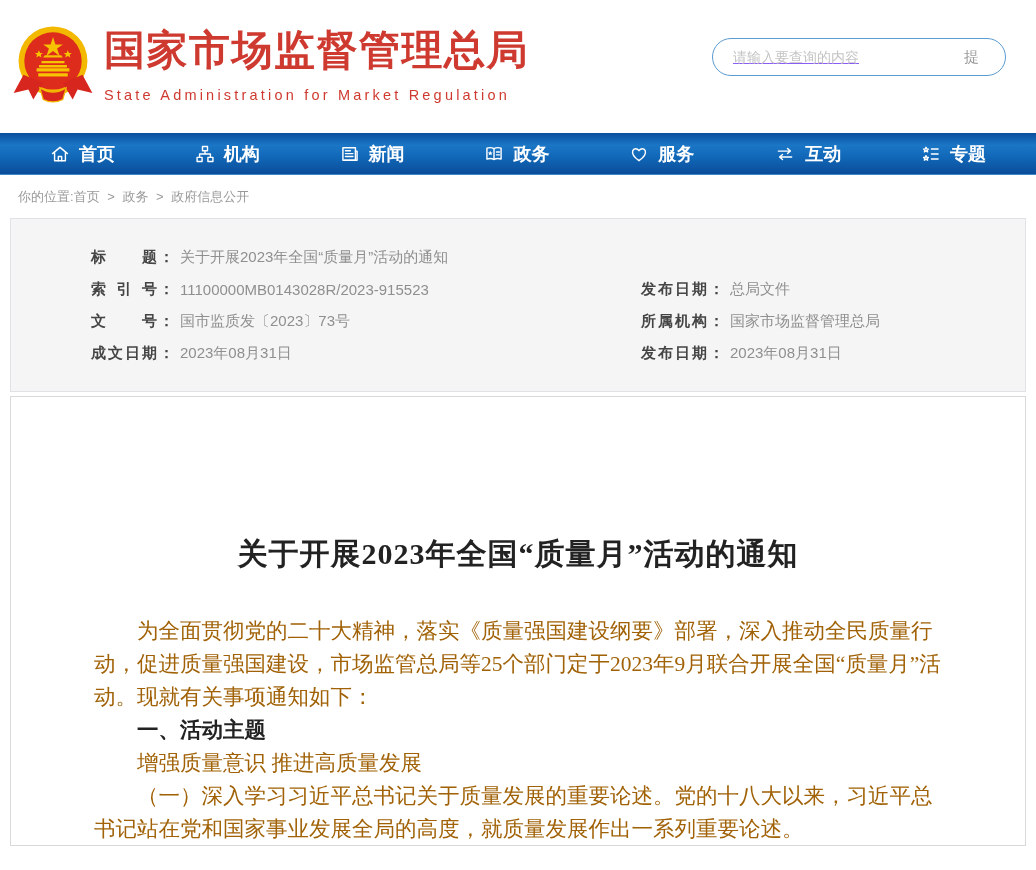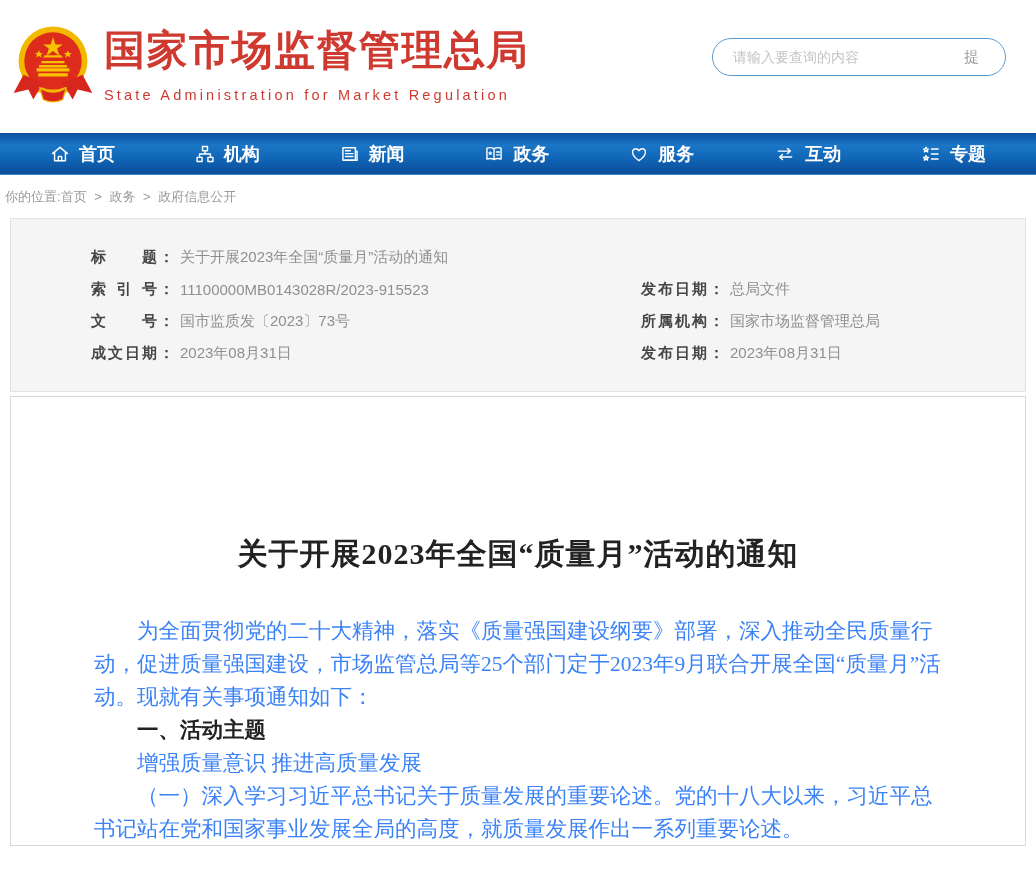--- a/index.html
+++ b/index.html
@@ -8,56 +8,56 @@
 
   
   .header { position:relative; height:133px; background:#fff; }
   .emblem { position:absolute; left:12px; top:22px; width:82px; height:86px; cursor:pointer; }
   .brand { position:absolute; left:104px; top:26px; }
   .brand-cn { font-size:41px; font-weight:700; color:#cf3a30; letter-spacing:1.5px; line-height:1.2; }
   .brand-en { margin-top:12px; font-size:14.5px; color:#cf3a30; letter-spacing:3.2px; }
   .search-pill { position:absolute; right:30px; top:38px; width:294px; height:38px;
     border:1px solid #5b9bd0; border-radius:19px; background:#fff; display:flex; align-items:center; }
   .search-input { flex:1; height:20px; border:none; outline:none; background:transparent;
-    padding:0 8px 0 20px; font-size:14px; color:#ef4444; }
+    padding:0 8px 0 20px; font-size:14px; color:#8b5cf6;text-decoration:underline; }
   .search-input::placeholder { color:#c4c4c4; }
   .search-btn { border:none; background:transparent; color:#9a9a9a; font-size:15px;
     padding:0 26px 0 4px; cursor:pointer; }
 
   
   .navbar { height:42px; background:linear-gradient(180deg,#0a4f9e 0%,#1b76c6 30%,#1167b7 60%,#0a4c9a 100%);
     display:flex; align-items:center; justify-content:space-around; padding:0 10px;
     border-bottom:1px solid #3f86c9; }
   .nav-item { display:flex; align-items:center; gap:9px; color:#fff; font-size:18px;
     font-weight:700; cursor:pointer; padding:0 6px; white-space:nowrap; }
   .nav-item svg { display:block; }
 
   
-  .breadcrumb { margin:13px 0 0 5px; font-size:13px; color:#9a9a9a; }
+  .breadcrumb { margin:13px 0 0 18px; font-size:13px; color:#9a9a9a; }
   .breadcrumb .crumb { color:#9a9a9a; cursor:pointer; }
   .breadcrumb .sep { margin:0 4px; }
 
   
   .meta-box { margin:12px 10px 0 10px; background:#f5f5f6; border:1px solid #e2e2e6;
     padding:22px 20px 22px 80px; }
   .meta-row { display:flex; height:32px; align-items:center; }
   .meta-cell { display:flex; align-items:center; font-size:15px; }
   .meta-cell.left { width:550px; }
   .meta-label { display:inline-block; width:66px; color:#454545; font-weight:700;
     text-align:justify; text-align-last:justify; }
   .meta-colon { color:#454545; font-weight:700; margin:0 6px 0 2px; }
   .meta-value { color:#8f8f8f; }
 
   
   .doc-box { margin:4px 10px 0 10px; background:#fff; border:1px solid #d9d9d9;
     height:450px; padding:137px 83px 0 83px;
     font-family:"Liberation Serif","DejaVu Serif",serif; }
   .doc-title { text-align:center; font-size:30px; font-weight:700; color:#222;
     letter-spacing:1px; margin-bottom:40px; }
-  .para { font-size:21.5px; line-height:33px; color:#3b82f6; text-indent:2em; }
+  .para { font-size:21.5px; line-height:33px; color:#a16207; text-indent:2em; }
   .para.bold-head { font-weight:700; color:#222;font-family:Liberation Serif, serif; }
 </style>
 </head>
 <body>
 
 <div class="header">
   <div class="emblem">
     <svg viewBox="0 0 100 100" width="82" height="86">
       <circle cx="50" cy="45" r="42" fill="#f3b800"></circle>
       <circle cx="50" cy="45" r="35" fill="#dd2b1c"></circle>

